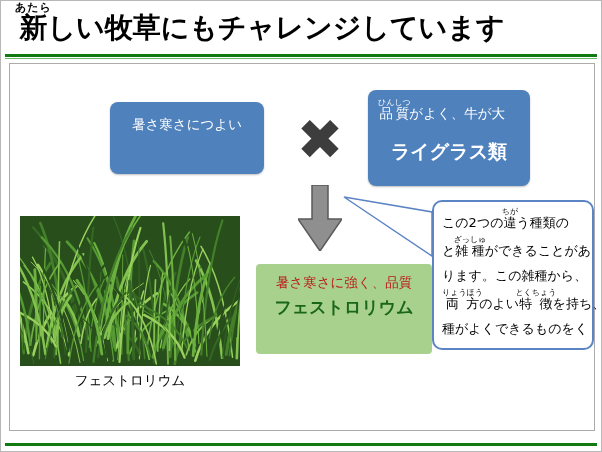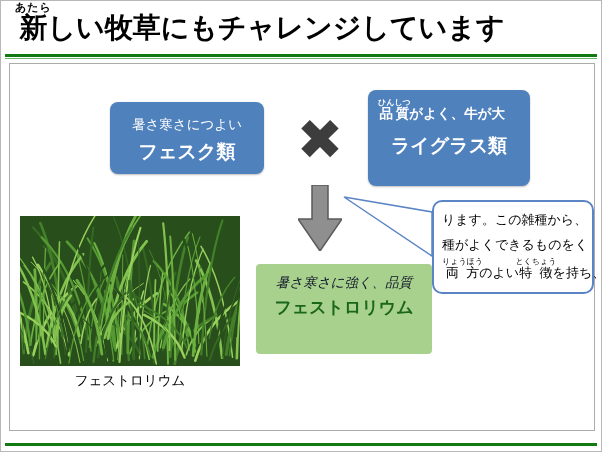--- a/index.html
+++ b/index.html
@@ -24,38 +24,38 @@
   .content { position:absolute; left:8px; top:62px; width:586px; height:368px;
              background:#fff; border:1px solid #ababab; }
 
   .bluebox { position:absolute; background:#4f81bd; border-radius:8px;
              color:#fff; text-align:center; box-shadow:0 1px 2px rgba(0,0,0,.25); }
   .bluebox .sub { font-size:13.5px; }
   .bluebox .name { font-size:19px; font-weight:bold; margin-top:5px; }
   .bluebox rt { font-size:8px; color:#fff; }
   .fescue { left:100px; top:38px; width:154px; height:72px; padding-top:14px; }
   .ryegrass { left:358px; top:26px; width:162px; height:96px; padding:8px 10px 0 10px; }
-  .ryegrass .rb-line { font-size:13.5px; text-align:left; line-height:19px;font-weight:bold; }
-  .ryegrass .name { margin-top:10px; }
+  .ryegrass .rb-line { font-size:13.5px; text-align:left; line-height:19px; }
+  .ryegrass .name { margin-top:16px; }
 
   .cross { position:absolute; left:272px; top:38px; width:76px; height:76px;
            font-size:56px; line-height:76px; text-align:center; color:#3d3d3d;
            font-weight:bold; }
 
   .arrow { position:absolute; left:288px; top:121px; }
 
   .photo { position:absolute; left:10px; top:152px; width:220px; height:150px;
            background:#274e1b; overflow:hidden; }
   .caption { position:absolute; left:10px; top:308px; width:220px;
              text-align:center; font-size:13.5px; color:#000; }
 
   .greenbox { position:absolute; left:246px; top:200px; width:176px; height:90px;
               background:#a9d18e; border-radius:4px; text-align:center;
               padding-top:9px; }
-  .greenbox .sub { font-size:13.5px; line-height:19px; color:#0f172a;font-style:italic; }
+  .greenbox .sub { font-size:13.5px; line-height:19px; color:#b91c1c; }
   .greenbox .name { font-size:17px; font-weight:bold; color:#1a661a; margin-top:4px; }
 
   .tail { position:absolute; left:0; top:0; pointer-events:none; }
 
   .callout { position:absolute; left:422px; top:136px; width:162px;
              background:#fff; border:2px solid #5b84c4; border-radius:10px;
              padding:5px 8px 7px 8px; font-size:13px; color:#000; }
   .callout .rb-line { line-height:25px; white-space:nowrap; }
   .callout rt { font-size:8px; }
 </style>
@@ -66,21 +66,20 @@
 
   <div class="title">
       <div class="rb-line"><ruby>新<rt>あたら</rt></ruby>しい牧草にもチャレンジしています</div>
     </div>
   <div class="rule top"></div>
 
   <div class="content">
 
     <div class="bluebox fescue">
       <div class="sub">暑さ寒さにつよい</div>
-      <div class="name">フェスク類</div>
     </div>
 
     <div class="cross">✖</div>
 
     <div class="bluebox ryegrass">
       <div>
           <div class="rb-line"><ruby>品質<rt>ひんしつ</rt></ruby>がよく、牛が大</div>
         </div>
       <div class="name">ライグラス類</div>
     </div>
@@ -238,21 +237,23 @@
         </svg>
     </div>
     <div class="caption">フェストロリウム</div>
 
     <div class="greenbox">
       <div class="sub">暑さ寒さに強く、品質</div>
       <div class="name">フェストロリウム</div>
     </div>
 
     <div class="callout">
+        <div class="rb-line">この2つの<ruby>違<rt>ちが</rt></ruby>う種類の</div>
+        <div class="rb-line">と<ruby>雑種<rt>ざっしゅ</rt></ruby>ができることがあ</div>
         <div class="rb-line">ります。この雑種から、</div>
+        <div class="rb-line"><ruby>両方<rt>りょうほう</rt></ruby>のよい<ruby>特徴<rt>とくちょう</rt></ruby>を持ち、</div>
         <div class="rb-line">種がよくできるものをく</div>
-        <div class="rb-line"><ruby>両方<rt>りょうほう</rt></ruby>のよい<ruby>特徴<rt>とくちょう</rt></ruby>を持ち、</div>
       </div>
 
   </div>
 
   <div class="rule bottom"></div>
 </div>
 
 </body></html>

